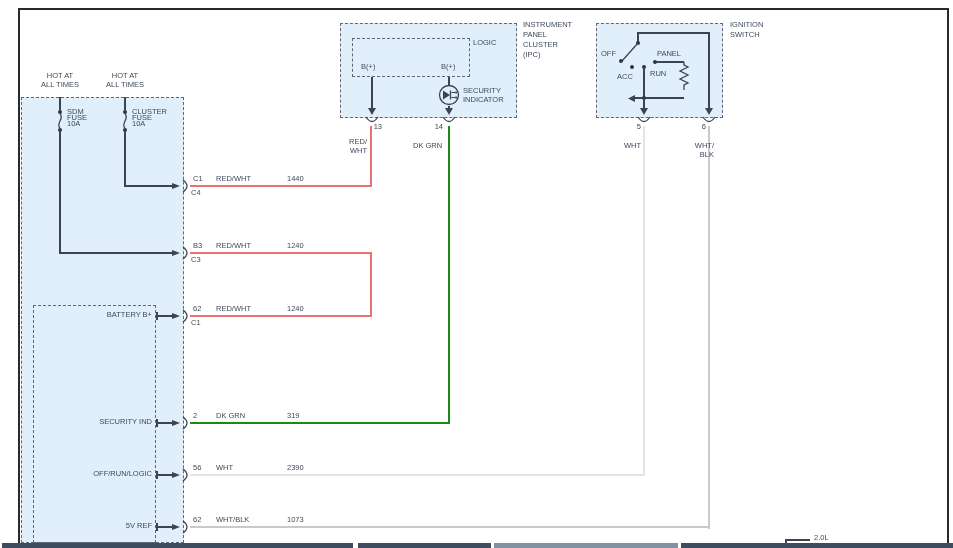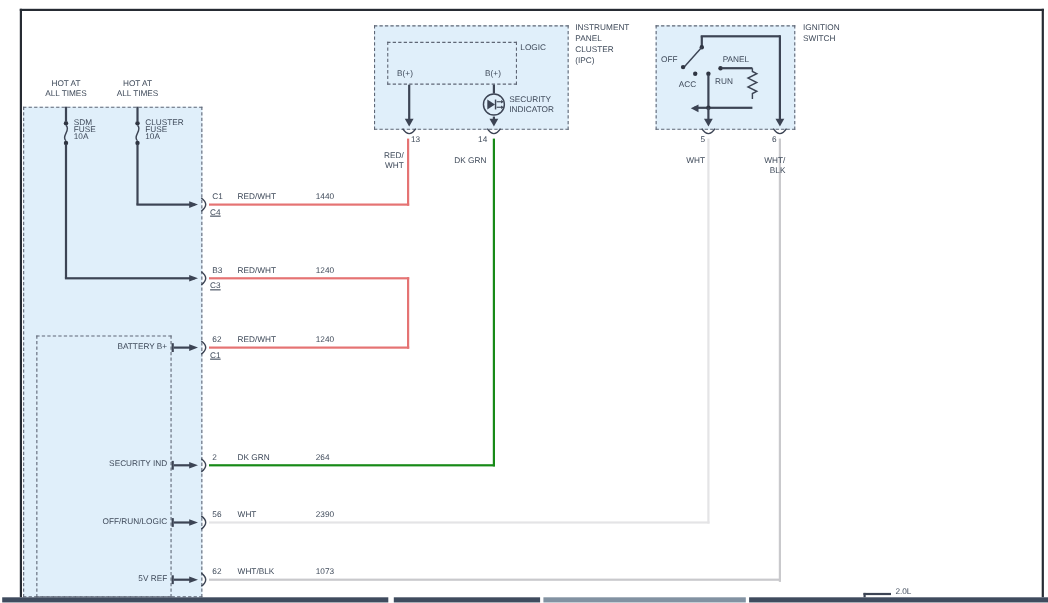--- a/index.html
+++ b/index.html
@@ -16,21 +16,21 @@
   .red{background:#e57373}
   .grn{background:#178a17}
   .wht{background:#e4e4e6}
   .wblk{background:#c9c9cc}
   .db{position:absolute;border:1px dashed #5f6776;box-sizing:border-box;}
   .blue{background:#e0effa}
   .dot{position:absolute;width:4px;height:4px;border-radius:50%;background:#2f3542}
   .frame{position:absolute;background:#262b33}
   .bar{position:absolute;top:543px;height:5px}
   svg.sym{position:absolute;overflow:visible}
-  .u{text-decoration:underline}
+  .u{}
 </style>
 </head>
 <body>
 
 <div id="canvas">
 
   <div class="frame" style="left:18px;top:8px;width:2px;height:535px"></div>
   <div class="frame" style="left:18px;top:8px;width:931px;height:2px"></div>
   <div class="frame" style="left:947px;top:8px;width:2px;height:535px"></div>
 
@@ -103,21 +103,21 @@
 
   <div class="t tr" style="left:62px;top:418px;width:90px">SECURITY IND</div>
   <div class="vl1" style="left:156px;top:419px;height:8px"></div>
   <div class="hl1" style="left:158px;top:422px;width:18px"></div>
   <svg class="sym" style="left:172px;top:415px" width="20" height="16">
     <polygon points="0,5 0,11 8,8" fill="#3c4454"></polygon>
       <path d="M11,2 Q19,8 11,14" stroke="#3c4454" stroke-width="1.3" fill="none"></path>
   </svg>
   <div class="t" style="left:193px;top:412px">2</div>
   <div class="t" style="left:216px;top:412px">DK GRN</div>
-  <div class="t" style="left:287px;top:412px">264</div>
+  <div class="t" style="left:287px;top:412px">319</div>
   <div class="hl grn" style="left:190px;top:422px;width:260px"></div>
   <div class="vl grn" style="left:448px;top:126px;height:298px"></div>
 
   <div class="t tr" style="left:52px;top:470px;width:100px">OFF/RUN/LOGIC</div>
   <div class="vl1" style="left:156px;top:471px;height:8px"></div>
   <div class="hl1" style="left:158px;top:474px;width:18px"></div>
   <svg class="sym" style="left:172px;top:467px" width="20" height="16">
     <polygon points="0,5 0,11 8,8" fill="#3c4454"></polygon>
       <path d="M11,2 Q19,8 11,14" stroke="#3c4454" stroke-width="1.3" fill="none"></path>
   </svg>

